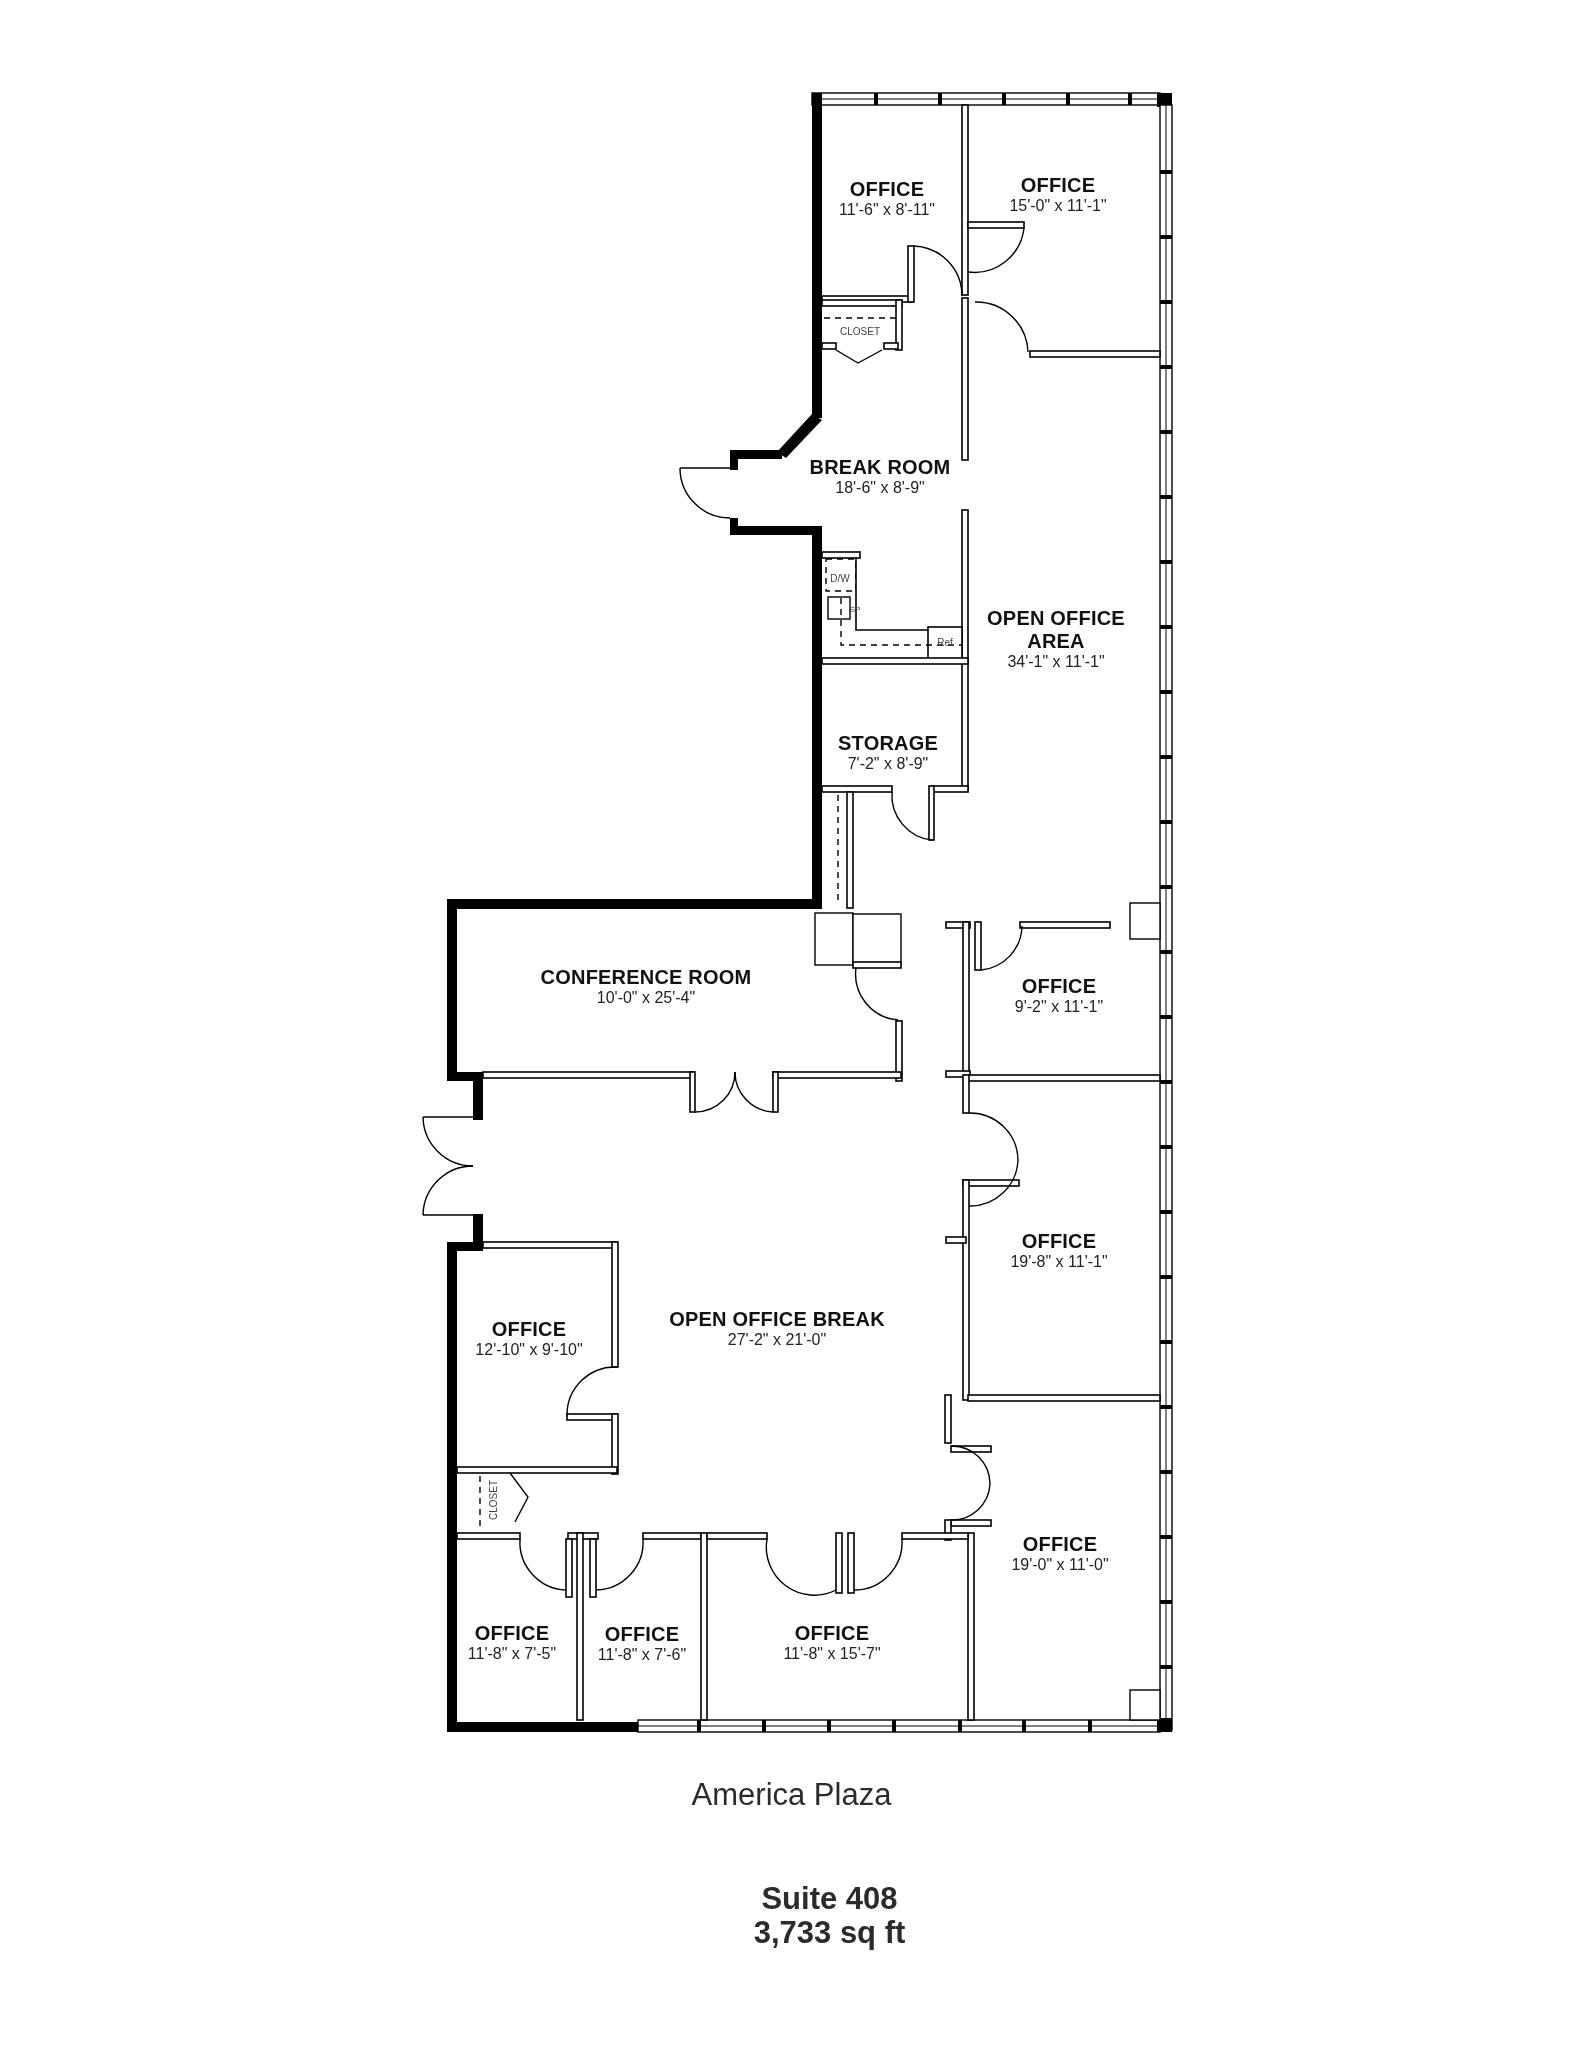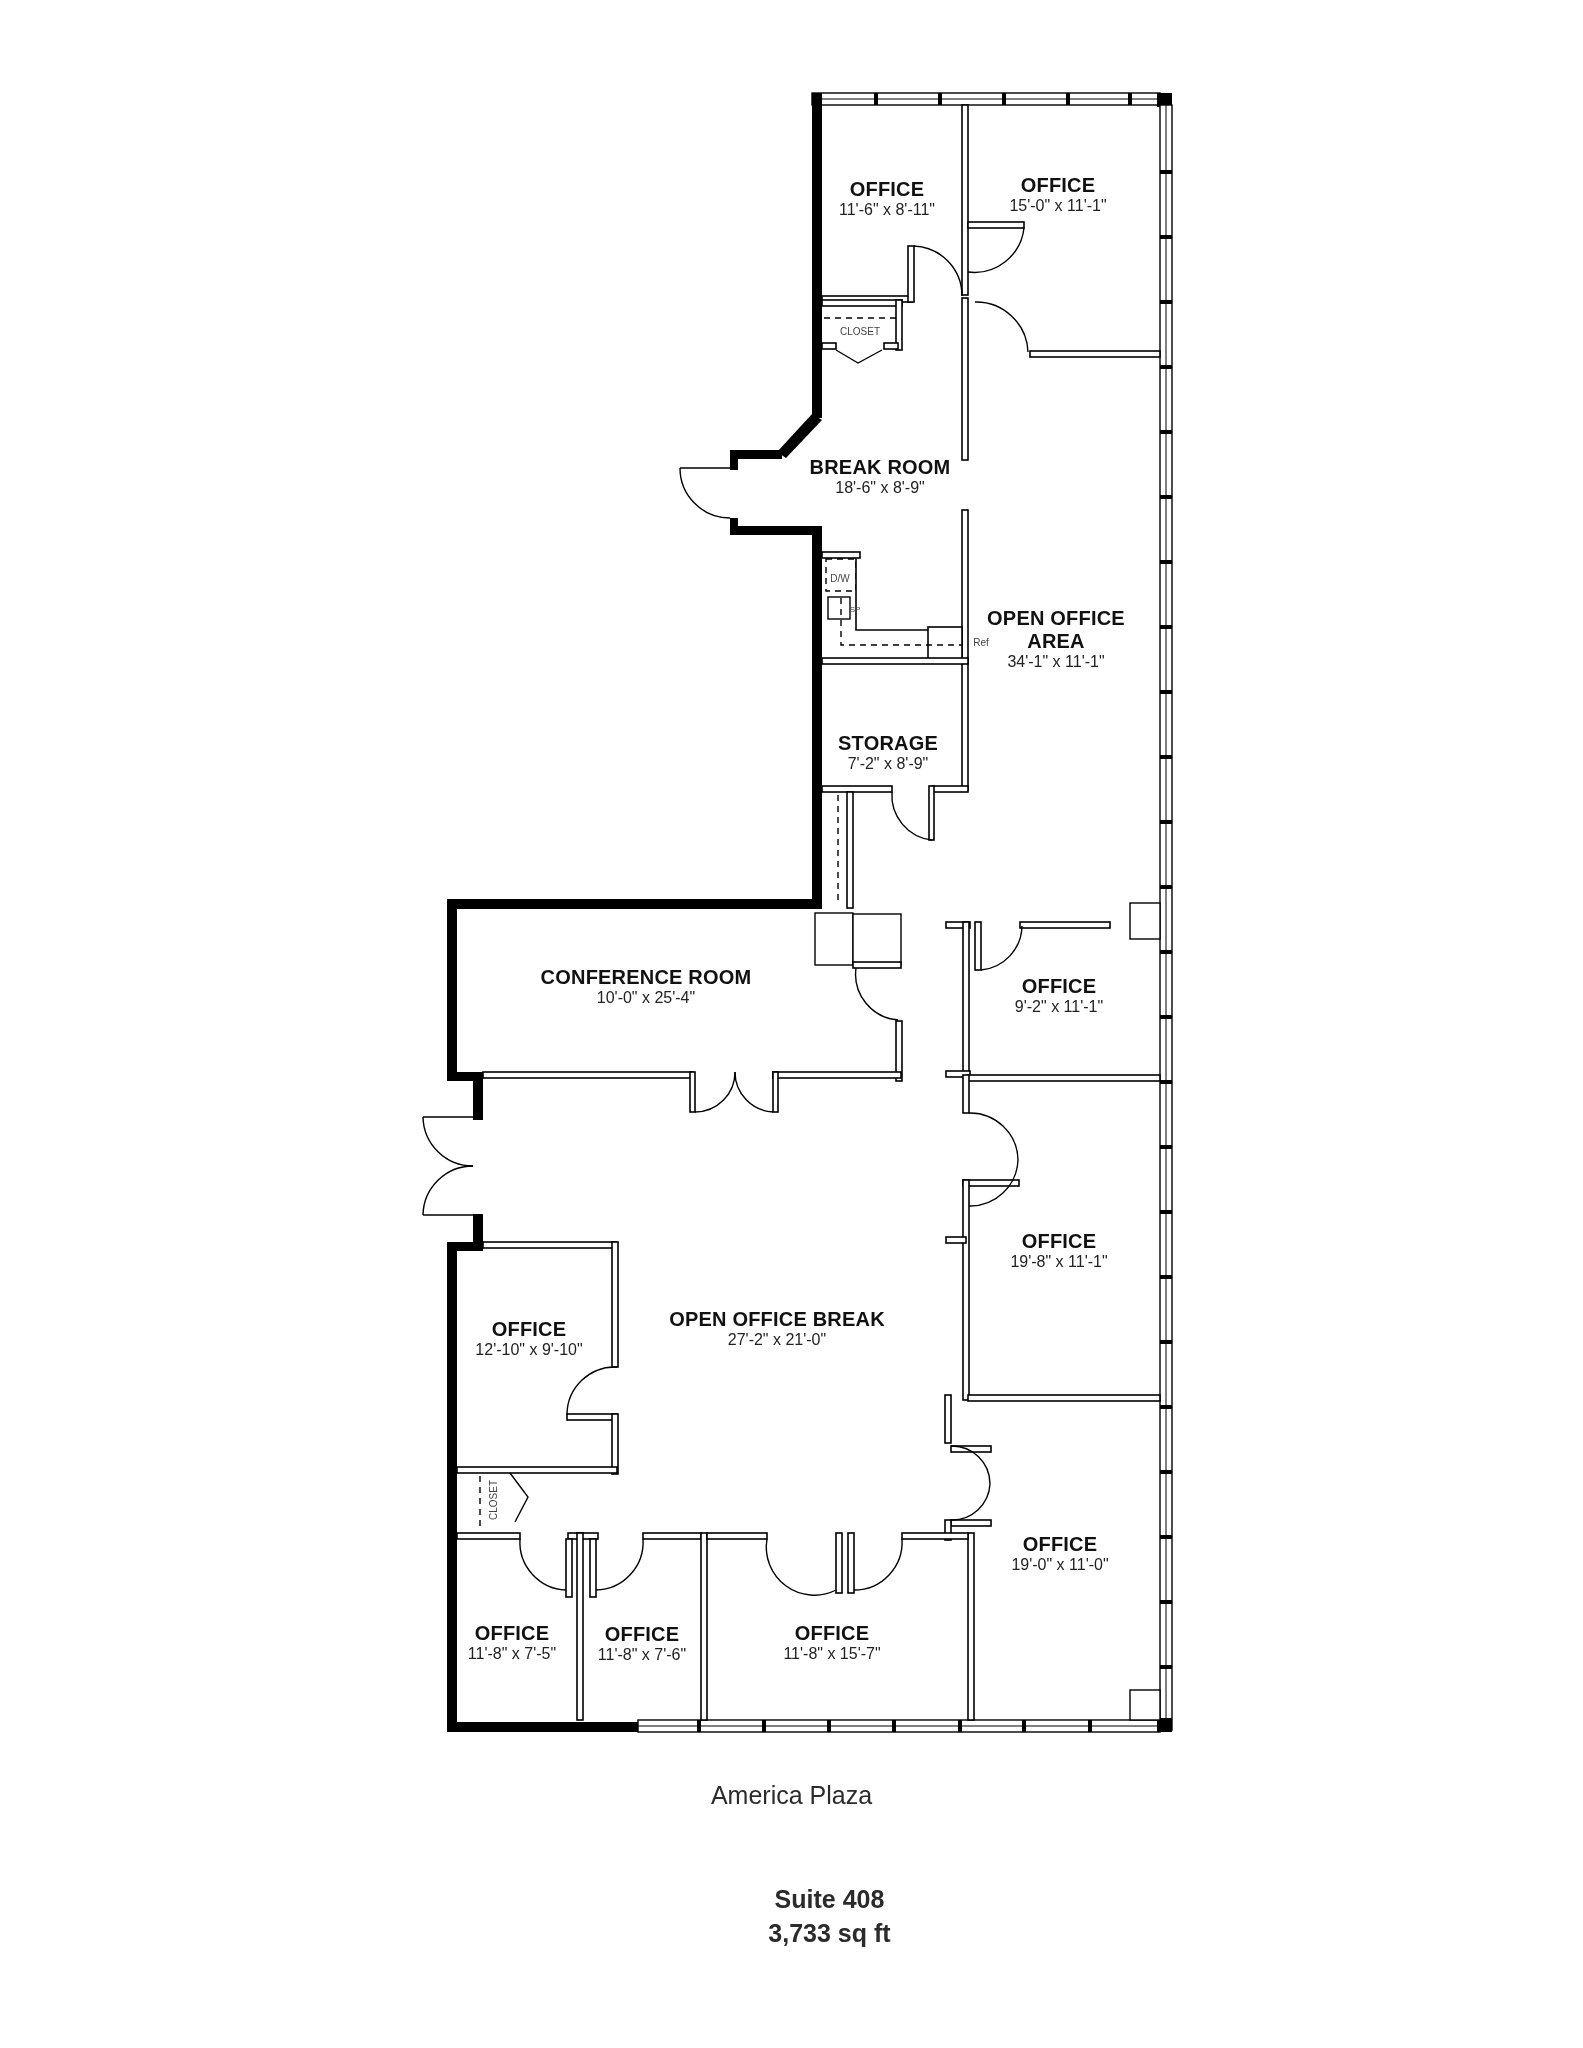--- a/index.html
+++ b/index.html
@@ -4,21 +4,21 @@
 <style>
   html, body { margin: 0; padding: 0; background: #ffffff; }
   body { width: 1583px; height: 2048px; position: relative; overflow: hidden; font-family: "Liberation Sans", sans-serif; }
   #plan { position: absolute; left: 0; top: 0; width: 1583px; height: 2048px; }
   .room-label { position: absolute; text-align: center; transform: translateX(-50%); color: #111; white-space: nowrap; line-height: 1.15; }
   .room-name { font-family: "Liberation Sans", sans-serif; font-weight: bold; font-size: 20px; letter-spacing: 0.2px; display: block; }
   .room-dim { font-family: "Liberation Sans", sans-serif; font-size: 16px; display: block; color: #222; }
   .fixture-label { position: absolute; font-family: "Liberation Sans", sans-serif; font-size: 10px; color: #444; transform: translate(-50%, -50%); white-space: nowrap; }
   .fixture-label.vertical { transform: translate(-50%, -50%) rotate(-90deg); }
   .caption { position: absolute; left: 0; width: 1583px; text-align: center; color: #2b2b2b; }
-  .caption .line { display: block; font-family: "Liberation Sans", sans-serif; font-size: 25px; line-height: 34px; }
+  .caption .line { display: block; font-family: "Liberation Sans", sans-serif; font-size: 31px; line-height: 34px; }
   .caption .bold { font-weight: bold; }
   .wall-ext { fill: #000; }
   .w { fill: #fff; stroke: #000; stroke-width: 1.6; }
   .door { fill: none; stroke: #000; stroke-width: 1.4; }
   .dash { fill: none; stroke: #000; stroke-width: 1.4; stroke-dasharray: 6 5; }
   .win { fill: #fff; stroke: #000; stroke-width: 1.4; }
   .mull { fill: #000; }
 </style>
 </head>
 <body>
@@ -272,21 +272,21 @@
 </div>
 <div class="room-label" style="left:832px; top:1622px;">
   <span class="room-name">OFFICE</span>
   <span class="room-dim">11'-8" x 15'-7"</span>
 </div>
 
 <span class="fixture-label" style="left:860px; top:331px;">CLOSET</span>
 <span class="fixture-label vertical" style="left:493px; top:1500px;">CLOSET</span>
 <span class="fixture-label" style="left:840px; top:578px;">D/W</span>
 <span class="fixture-label" style="left:839px; top:609px; font-size:8px;padding-left:32px;">SP</span>
-<span class="fixture-label" style="left:981px; top:642px;">Ref</span>
+<span class="fixture-label" style="left:945px; top:642px;">Ref</span>
 
 <div class="caption" style="top:1778px;">
   <span class="line">America Plaza</span>
 </div>
 <div class="caption" style="top:1882px;padding-left:38px;">
   <span class="line bold">Suite 408</span>
   <span class="line bold">3,733 sq ft</span>
 </div>
 
 </body></html>

